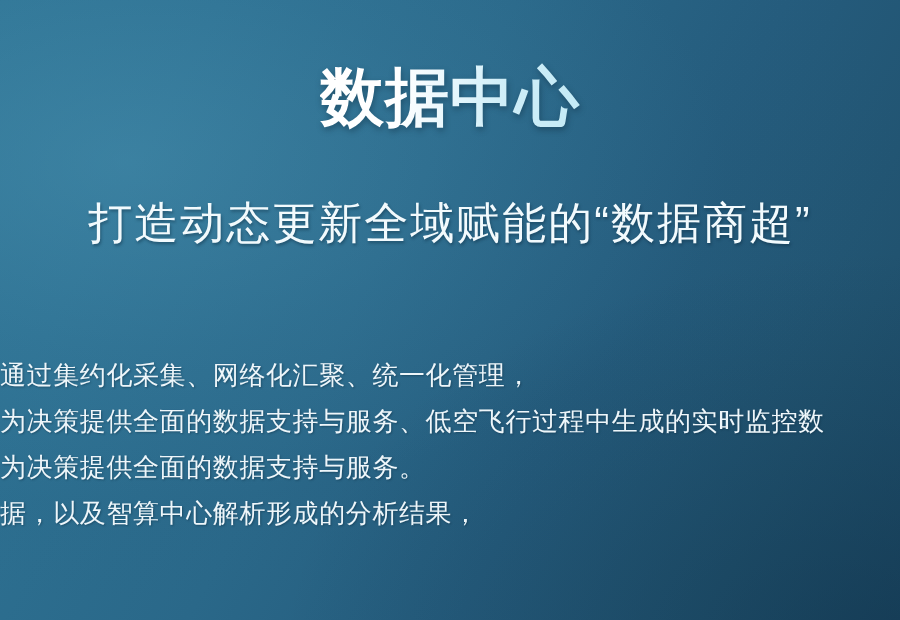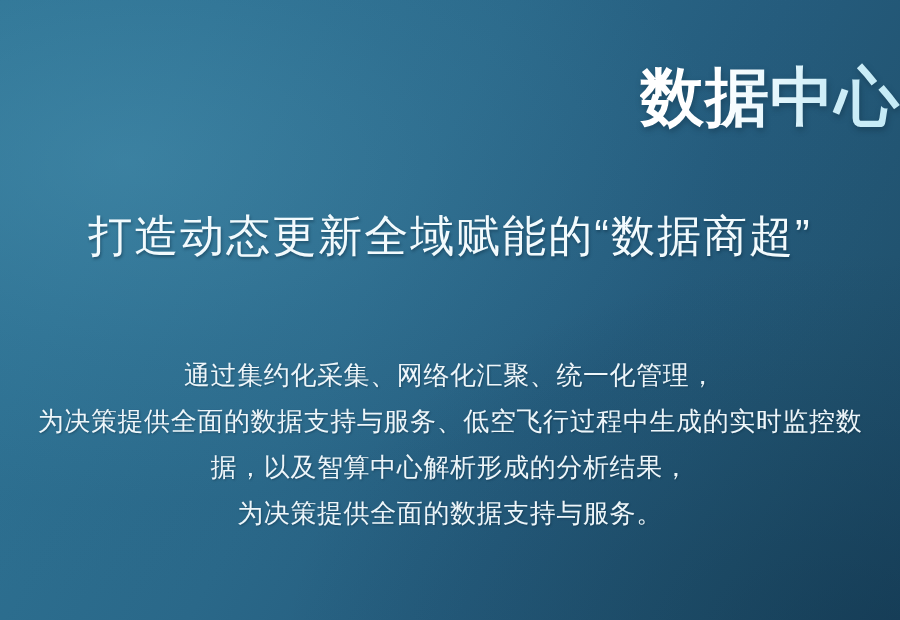--- a/index.html
+++ b/index.html
@@ -64,21 +64,21 @@
     inset: 0;
     z-index: 3;
   }
 
   
   #title-block {
     position: absolute;
     top: 62px;
     left: 0;
     width: 900px;
-    text-align: right;
+    text-align: center;
   }
 
   #main-title {
     display: inline-block;
     font-size: 64px;
     font-weight: 700;
     letter-spacing: 1px;
     line-height: 1.12;
     
     background: linear-gradient(95deg,
@@ -90,21 +90,21 @@
     -webkit-background-clip: text;
     background-clip: text;
     color: transparent;
     -webkit-text-fill-color: transparent;
     filter: drop-shadow(1px 3px 3px rgba(9,38,57,0.42));
   }
 
   
   #subtitle-block {
     position: absolute;
-    top: 208px;
+    top: 195px;
     left: 0;
     width: 900px;
     text-align: center;
   }
 
   #subtitle {
     display: inline-block;
     font-size: 44px;
     font-weight: 300;
     letter-spacing: 2px;
@@ -112,21 +112,20 @@
     color: #f2fafd;
     text-shadow: 1px 2px 3px rgba(10,40,60,0.45);
   }
 
   
   #body-block {
     position: absolute;
     top: 352px;
     left: 0;
     width: 900px;
-    text-align: center;
   }
 
   .body-line {
     font-size: 26px;
     font-weight: 300;
     letter-spacing: 0.6px;
     line-height: 46px;
     color: #eef6fa;
     text-shadow: 1px 1px 2px rgba(10,38,58,0.42);
     white-space: nowrap;
@@ -143,18 +142,18 @@
       <span id="main-title">数据中心</span>
     </div>
 
     <div id="subtitle-block">
       <span id="subtitle">打造动态更新全域赋能的“数据商超”</span>
     </div>
 
     <div id="body-block">
       <div class="body-line">通过集约化采集、网络化汇聚、统一化管理，</div>
       <div class="body-line">为决策提供全面的数据支持与服务、低空飞行过程中生成的实时监控数</div>
+      <div class="body-line">为决策提供全面的数据支持与服务。</div>
       <div class="body-line">据，以及智算中心解析形成的分析结果，</div>
-      <div class="body-line">为决策提供全面的数据支持与服务。</div>
     </div>
 
   </div>
 </div>
 
 </body></html>

